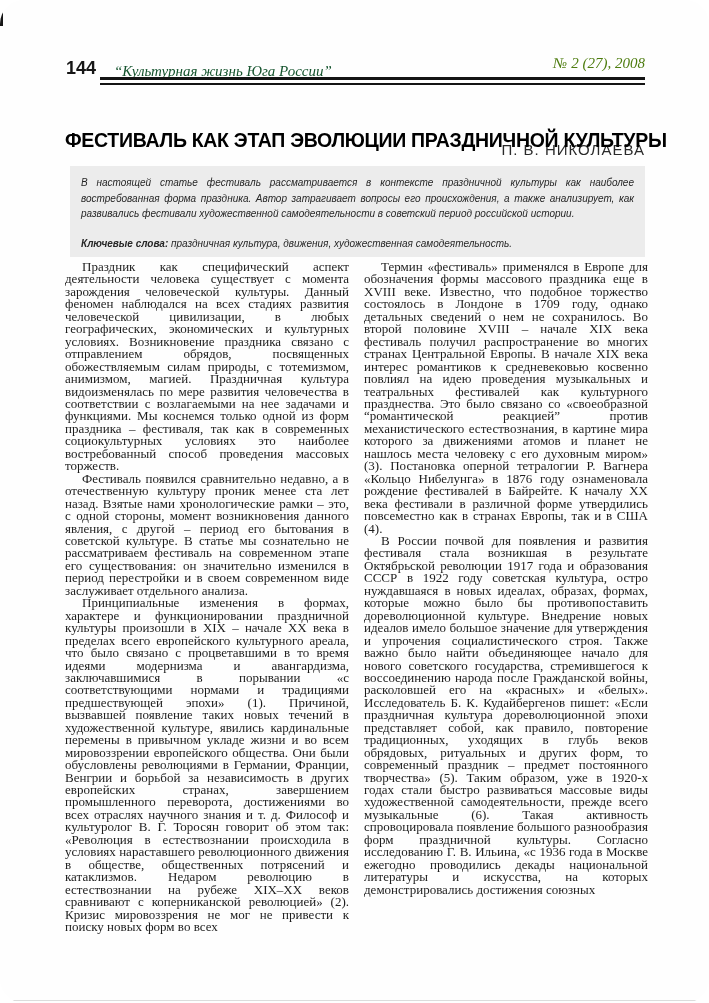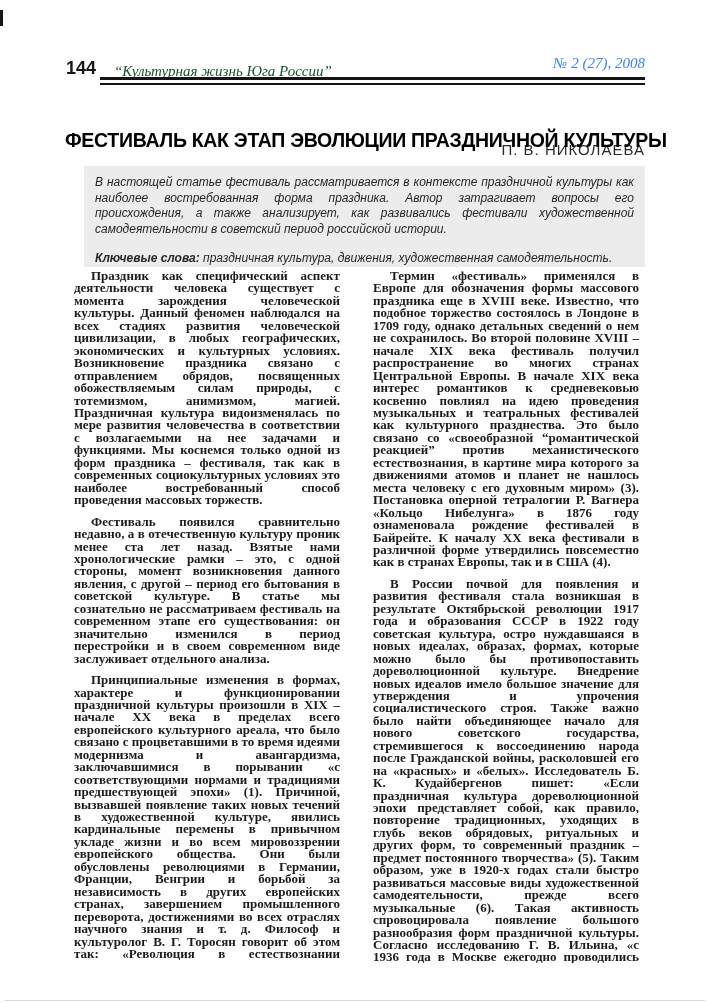--- a/index.html
+++ b/index.html
@@ -3,38 +3,39 @@
 <meta charset="utf-8">
 <style>
   html,body{margin:0;padding:0;background:#ffffff;}
   .page{
     position:relative;
     width:709px;height:1003px;
     background:#fefefe;
     overflow:hidden;
     font-family:"Liberation Serif", serif;
     color:#1c1c1c;
+    border-radius:24px;
   }
   
   .scan-mark{position:absolute;left:0;top:10px;width:3px;height:16px;background:#161616;}
   .bottom-line{position:absolute;left:4px;right:4px;bottom:2px;height:1px;background:#dcdcdc;}
 
   
   .pagenum{
     position:absolute;left:66px;top:58px;
     font-family:"Liberation Sans", sans-serif;
     font-weight:bold;font-size:18px;color:#161616;
   }
   .journal-title{
     position:absolute;left:114px;top:55px;
     font-style:italic;font-size:15px;color:#14532d;margin-top:8px;
   }
   .issue-number{
     position:absolute;right:64px;top:55px;
-    font-style:italic;font-size:15px;color:#3b82f6;text-align:left;
+    font-style:italic;font-size:15px;color:#4d7c0f;text-align:left;
   }
   .double-rule{
     position:absolute;left:100px;right:64px;top:77px;height:8px;
   }
   .double-rule .rule-a{height:3px;background:#141414;}
   .double-rule .rule-b{height:2px;background:#141414;margin-top:3px;}
 
   
   .author{
     position:absolute;right:64px;top:100px;
@@ -44,44 +45,44 @@
   .article-title{
     position:absolute;left:65px;right:64px;top:129px;
     margin:0;text-align:center;
     font-family:"Liberation Sans", sans-serif;
     font-weight:bold;font-size:19.5px;letter-spacing:-0.3px;
     white-space:nowrap;color:#000000;
   }
 
   
   .abstract-box{
-    position:absolute;left:84px;right:64px;top:166px;
+    position:absolute;left:70px;right:64px;top:166px;
     background:#ececec;
-    padding:9px 11px 0 11px;
+    padding:9px 11px 6px 11px;
     font-family:"Liberation Sans", sans-serif;
-    font-style:italic;font-size:12px;line-height:15.6px;
+    font-style:italic;font-size:10px;line-height:15.6px;
     text-align:justify;color:#262626;
     box-sizing:border-box;
   }
   .abstract-text{margin:0;}
   .keywords-line{margin:14px 0 0 0;}
   .keywords-label{font-weight:bold;}
 
   
   .columns{
     position:absolute;left:65px;right:61px;top:261px;bottom:40px;
     display:flex;gap:15px;
   }
   .col{
     flex:1 1 0;
     font-size:13px;line-height:12.45px;
     text-align:justify;
     overflow:hidden;
   }
-  .col p{margin:9px;font-weight:bold;}
+  .col p{margin:0;}
   .col p.indent{text-indent:17px;}
 </style>
 </head>
 <body>
 
 <div class="page">
 
   <div class="scan-mark"></div>
 
   <span class="pagenum">144</span>

